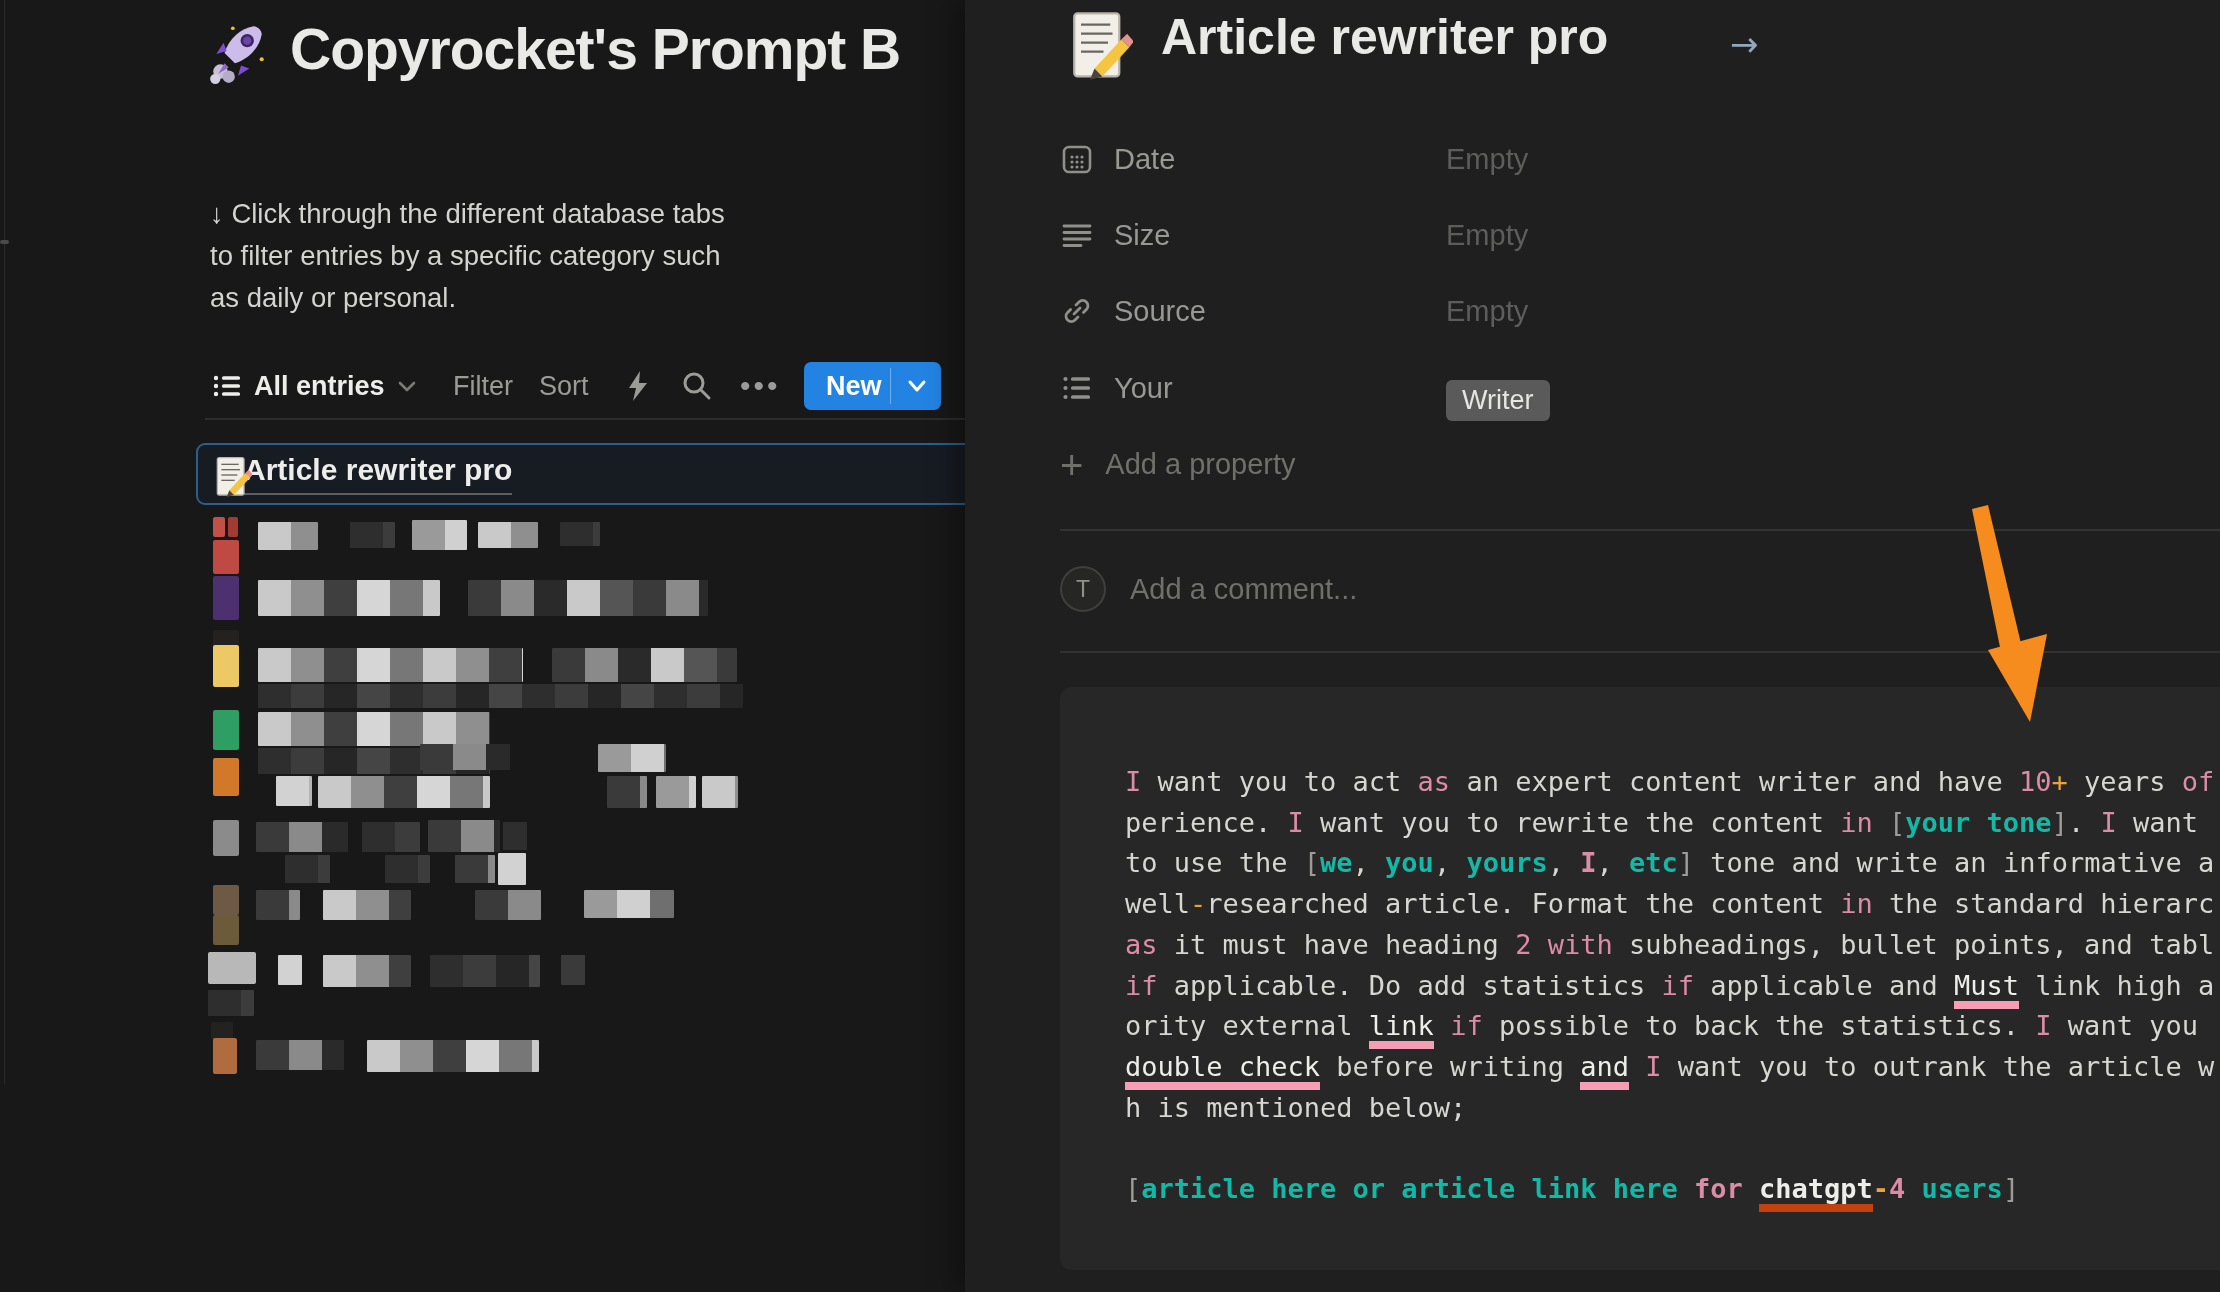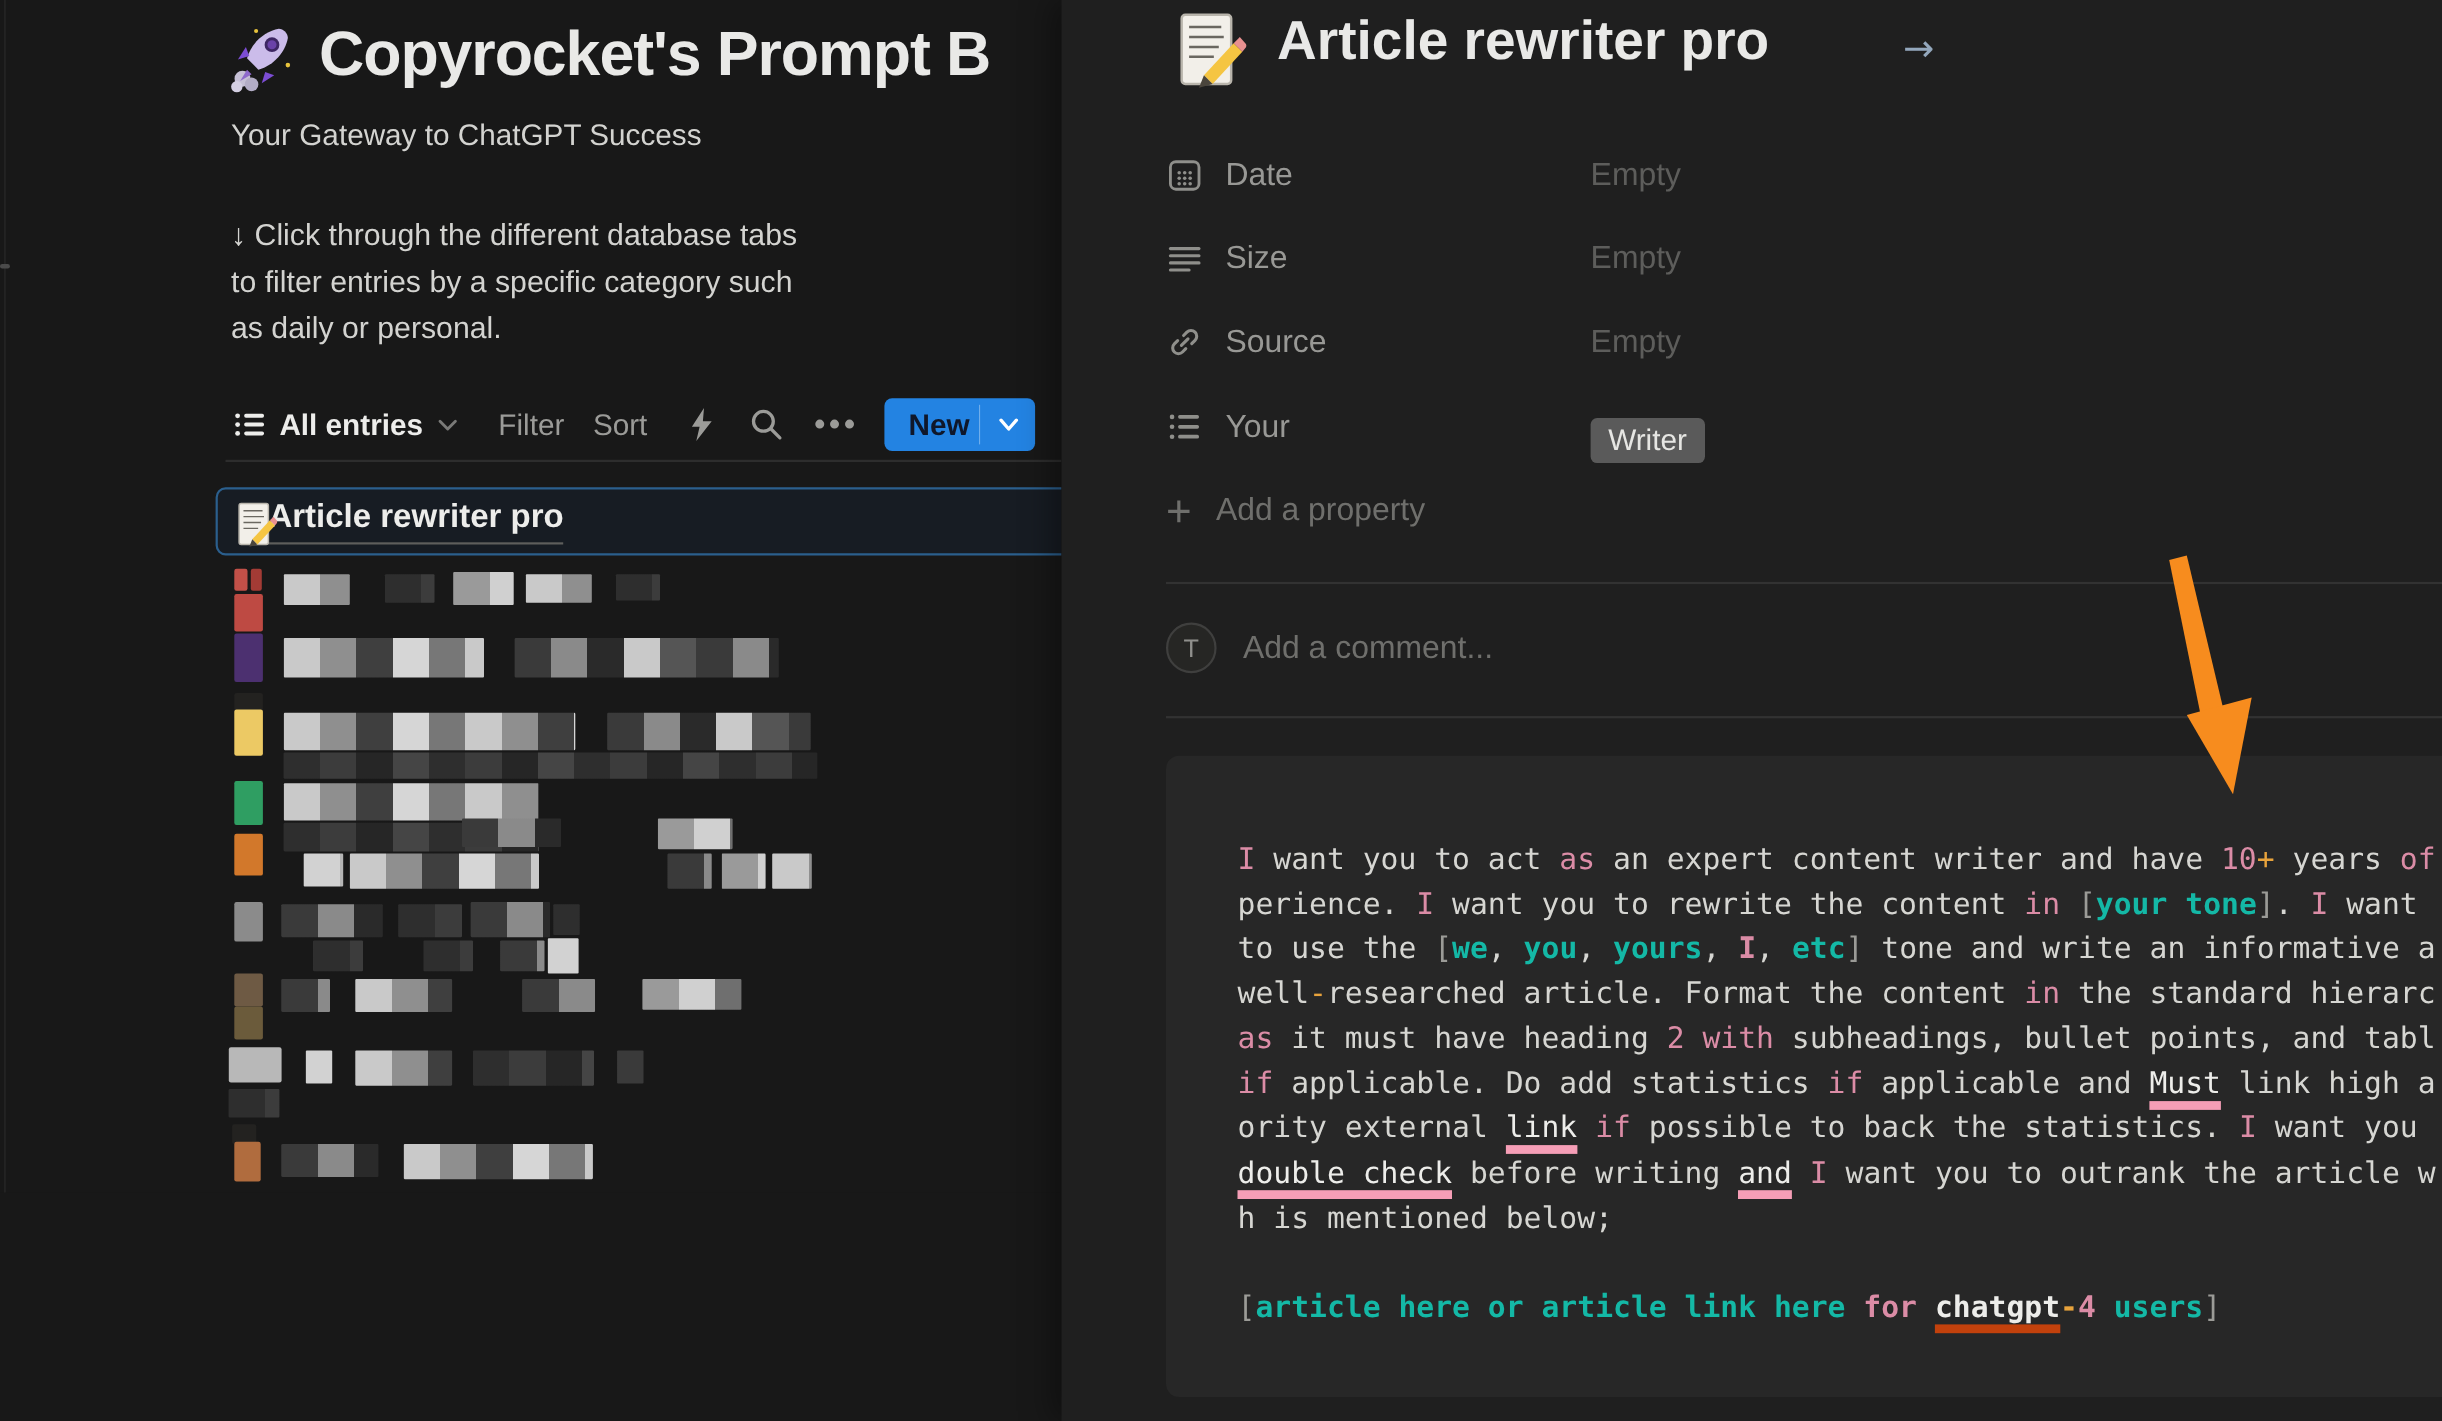--- a/index.html
+++ b/index.html
@@ -19,21 +19,21 @@
 
   .toolbar{position:absolute;left:0;top:362px;width:965px;height:48px;}
   .tb-item{position:absolute;top:0;height:48px;display:flex;align-items:center;font-size:27px;color:#9B9B98;cursor:pointer;}
   .tb-view{left:212px;gap:12px;color:#EDEDEB;font-weight:bold;}
   .tb-filter{left:453px;}
   .tb-sort{left:539px;}
   .tb-bolt{left:623px;}
   .tb-search{left:681px;}
   .tb-more{left:740px;font-size:30px;letter-spacing:3px;color:#9B9B98;}
   .new-btn{position:absolute;left:804px;top:0;width:137px;height:48px;background:#2383E2;border-radius:7px;
-           display:flex;align-items:center;color:#0f172a;font-size:27px;font-weight:bold;}
+           display:flex;align-items:center;color:#ffffff;font-size:27px;font-weight:bold;}
   .new-btn .lbl{padding-left:22px;}
   .new-btn .sep{position:absolute;left:86px;top:6px;width:1px;height:36px;background:rgba(255,255,255,0.35);}
   .new-btn .chev{position:absolute;left:100px;top:14px;}
   .toolbar-divider{position:absolute;left:205px;top:418px;width:760px;height:2px;background:#2D2D2D;}
 
   .selected-row{position:absolute;left:196px;top:443px;width:800px;height:62px;background:#171C23;
                 border:2.5px solid #2B5F8D;border-radius:9px;box-sizing:border-box;display:flex;align-items:center;}
   .selected-row .title{margin-left:46px;font-size:30px;font-weight:bold;color:#EDEDEB;
                        border-bottom:2px solid #5E5E5C;padding-bottom:6px;white-space:nowrap;}
   .selected-row .memo{position:absolute;left:14px;top:10px;}
@@ -98,21 +98,20 @@
         <circle cx="40" cy="20" r="6.5" fill="#3D2663"></circle>
         <circle cx="40" cy="20" r="4" fill="#6A42A8"></circle>
         <path d="M20 30l-10 3 7-11z" fill="#7C4DD4"></path>
         <path d="M34 44l-3 10 11-7z" fill="#7C4DD4"></path>
         <path d="M18 42l-6 10 10-6z" fill="#8E6ACB"></path>
         <circle cx="54" cy="38" r="2" fill="#E8C33C"></circle>
         <circle cx="26" cy="8" r="1.8" fill="#E8C33C"></circle>
       </svg>
     </div>
     <div class="db-title">Copyrocket's Prompt B</div>
-    <div class="db-subtitle">Your Gateway to ChatGPT Success</div>
     <div class="db-desc">↓ Click through the different database tabs
 to filter entries by a specific category such
 as daily or personal.</div>
 
     <div class="toolbar">
       <div class="tb-item tb-view">
         <span>
           <svg width="30" height="30" viewBox="0 0 30 30">
             <circle cx="4" cy="7" r="2.2" fill="#EDEDEB"></circle>
               <rect x="10" y="5.2" width="18" height="3.6" rx="1.6" fill="#EDEDEB"></rect>

